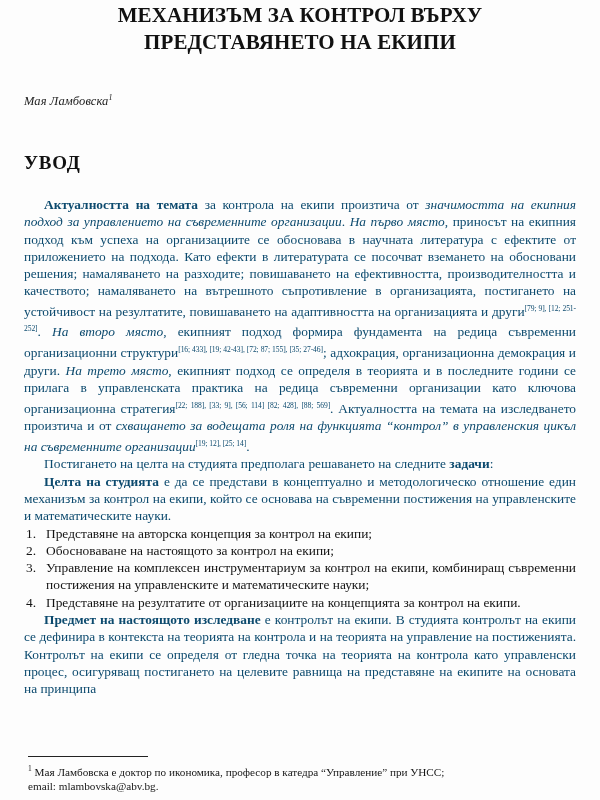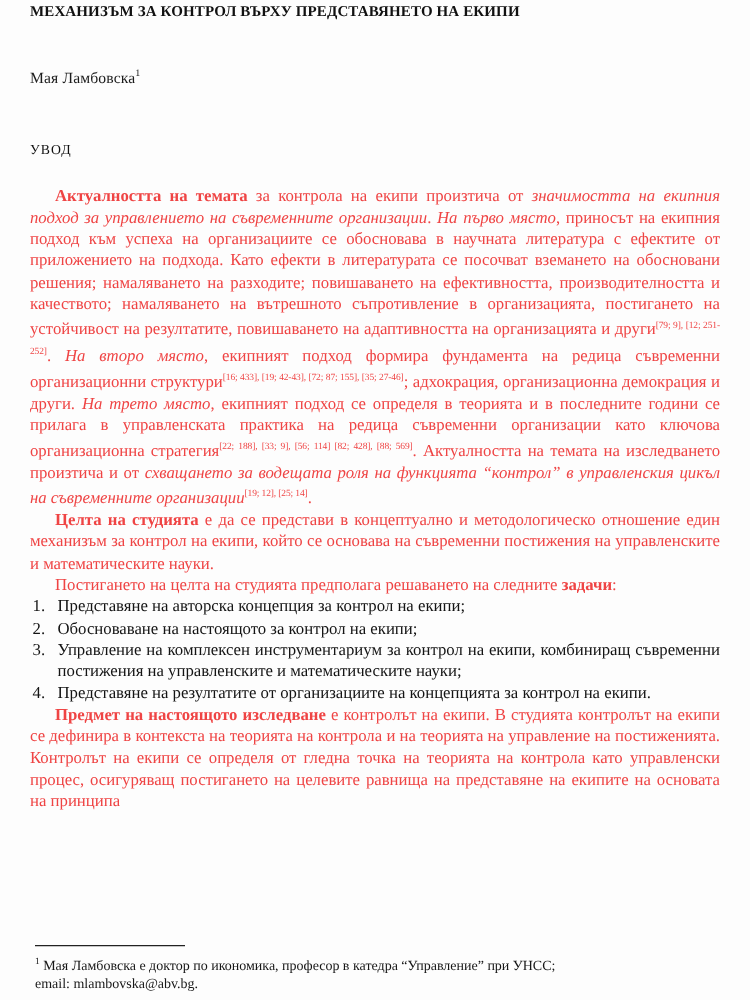--- a/index.html
+++ b/index.html
@@ -28,60 +28,62 @@
     position: absolute;
     left: 24px;
     top: 0px;
     width: 552px;
   }
 
   
   .doc-title {
     font-family: "Liberation Serif", "DejaVu Serif", serif;
     font-weight: bold;
-    font-size: 12px;
+    font-size: 21px;
     line-height: 1.28;
     letter-spacing: 0.1px;
     margin: 0;
     padding-top: 2px;
     color: #111;
+    text-align: center;
   }
 
   
   .author {
     font-size: 12.5px;
     margin-top: 37px;
     color: #1c1c1c;
     letter-spacing: 0.1px;
+    font-style: italic;
   }
   .author sup {
     font-size: 8px;
     vertical-align: super;
   }
 
   
   .section-heading {
-    font-weight: normal;
-    font-size: 11px;
+    font-weight: bold;
+    font-size: 19px;
     letter-spacing: 0.8px;
     margin-top: 43px;
     color: #111;
   }
 
   
   .body-block {
     margin-top: 22px;
   }
   p.para {
     margin: 0;
     font-size: 13.4px;
     line-height: 17.3px;
     text-align: justify;
     text-justify: inter-word;
-    color: #ef4444;
+    color: #0c4a6e;
     hyphens: manual;
   }
   p.para.indent {
     text-indent: 20px;
   }
   b, strong { font-weight: bold; }
   i, em { font-style: italic; }
 
   sup.cite {
     font-size: 7.6px;
@@ -150,23 +152,23 @@
     <div class="author">
       <span>Мая Ламбовска</span><sup>1</sup>
     </div>
 
     <div class="section-heading">УВОД</div>
 
     <div class="body-block">
 
       <p class="para indent"><b>Актуалността на темата</b><span> за контрола на екипи произтича от </span><i>значимостта на екипния подход за управлението на съвременните организации</i><span>. </span><i>На първо място</i><span>, приносът на екипния подход към успеха на организациите се обосновава в научната литература с ефектите от приложението на подхода. Като ефекти в литературата се посочват вземането на обосновани решения; намаляването на разходите; повишаването на ефективността, производителността и качеството; намаляването на вътрешното съпротивление в организацията, постигането на устойчивост на резултатите, повишаването на адаптивността на организацията и други</span><sup class="cite">[79; 9], [12; 251-252]</sup><span>. </span><i>На второ място</i><span>, екипният подход формира фундамента на редица съвременни организационни структури</span><sup class="cite">[16; 433], [19; 42-43], [72; 87; 155], [35; 27-46]</sup><span>; адхокрация, организационна демокрация и други. </span><i>На трето място</i><span>, екипният подход се определя в теорията и в последните години се прилага в управленската практика на редица съвременни организации като ключова организационна стратегия</span><sup class="cite">[22; 188], [33; 9], [56; 114] [82; 428], [88; 569]</sup><span>. Актуалността на темата на изследването произтича и от </span><i>схващането за водещата роля на функцията “контрол” в управленския цикъл на съвременните организации</i><sup class="cite">[19; 12], [25; 14]</sup><span>.</span></p>
 
+      <p class="para indent"><span>Постигането на целта на студията предполага решаването на следните </span><b>задачи</b><span>:</span></p>
+
       <p class="para indent"><b>Целта на студията</b><span> е да се представи в концептуално и методологическо отношение един механизъм за контрол на екипи, който се основава на съвременни постижения на управленските и математическите науки.</span></p>
-
-      <p class="para indent"><span>Постигането на целта на студията предполага решаването на следните </span><b>задачи</b><span>:</span></p>
 
       <ol class="tasks">
         <li><span>Представяне на авторска концепция за контрол на екипи;</span></li>
         <li><span>Обосноваване на настоящото за контрол на екипи;</span></li>
         <li><span>Управление на комплексен инструментариум за контрол на екипи, комбиниращ съвременни постижения на управленските и математическите науки;</span></li>
         <li><span>Представяне на резултатите от организациите на концепцията за контрол на екипи.</span></li>
       </ol>
 
       <p class="para indent"><b>Предмет на настоящото изследване</b><span> е контролът на екипи. В студията контролът на екипи се дефинира в контекста на теорията на контрола и на теорията на управление на постиженията. Контролът на екипи се определя от гледна точка на теорията на контрола като управленски процес, осигуряващ постигането на целевите равнища на представяне на екипите на основата на принципа</span></p>
 

